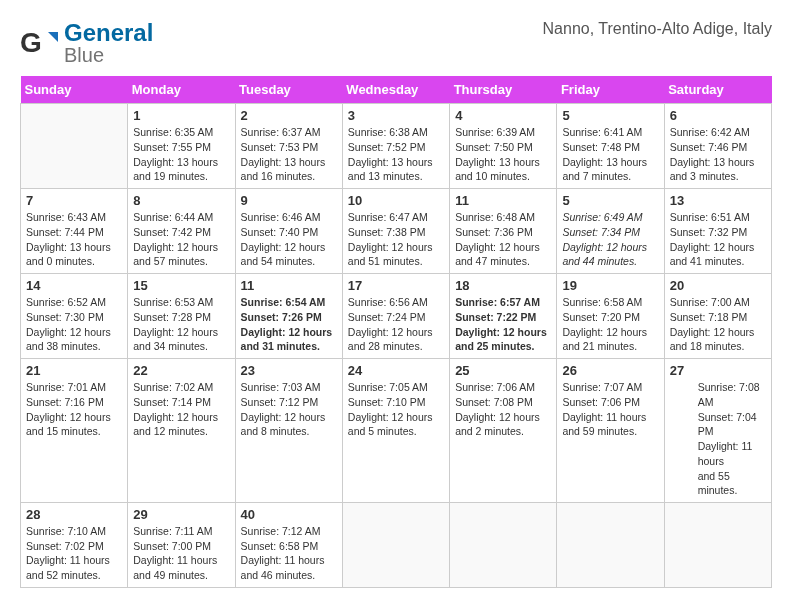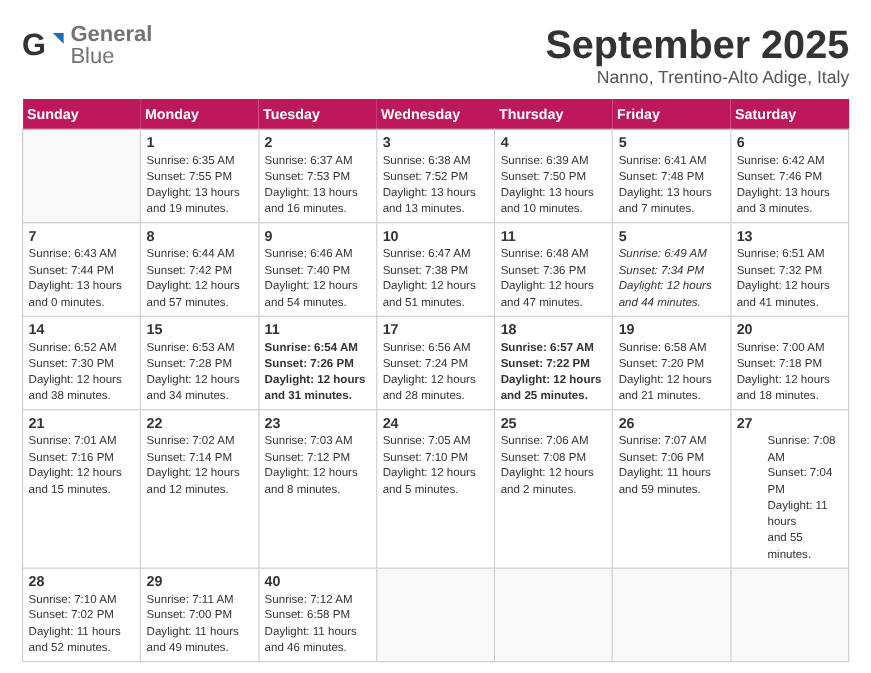--- a/index.html
+++ b/index.html
@@ -27,21 +27,21 @@
     .location {
       font-size: 16px;
       color: #555;
     }
     table {
       width: 100%;
       border-collapse: collapse;
       font-size: 11px;
     }
     thead tr th {
-      background: #be185d;
+      background: #d946ef;
       color: #fff;
       padding: 6px 4px;
       text-align: left;
       font-size: 13px;
       font-weight: bold;
     }
     tbody tr td {
       border: 1px solid #ccc;
       vertical-align: top;
       padding: 4px 5px;
@@ -72,27 +72,26 @@
 <body>
 
 <div class="header">
   <div class="logo-container">
     <div style="display:flex; align-items:center;">
       <svg class="logo-svg" width="38" height="38" viewBox="0 0 38 38">
         <text x="0" y="28" font-size="28" font-weight="bold" fill="#333" font-family="Arial">G</text>
         <polygon points="28,8 38,8 38,18" fill="#1a6fba"></polygon>
       </svg>
       <div>
-        <div style="font-size:20px; font-weight:bold; color:#737373; line-height:1.1;">General</div>
+        <div style="font-size:24px; font-weight:bold; color:#0369a1; line-height:1.1;">General</div>
         <div style="font-size:20px; font-weight:normal; color:#737373; line-height:1.1; margin-top:-2px;">Blue</div>
       </div>
     </div>
   </div>
   <div class="title-block">
-    <div class="month-title">September 2025</div>
     <div class="location">Nanno, Trentino-Alto Adige, Italy</div>
   </div>
 </div>
 
 <table>
   <thead>
     <tr>
     <th>Sunday</th>
         <th>Monday</th>
         <th>Tuesday</th>

